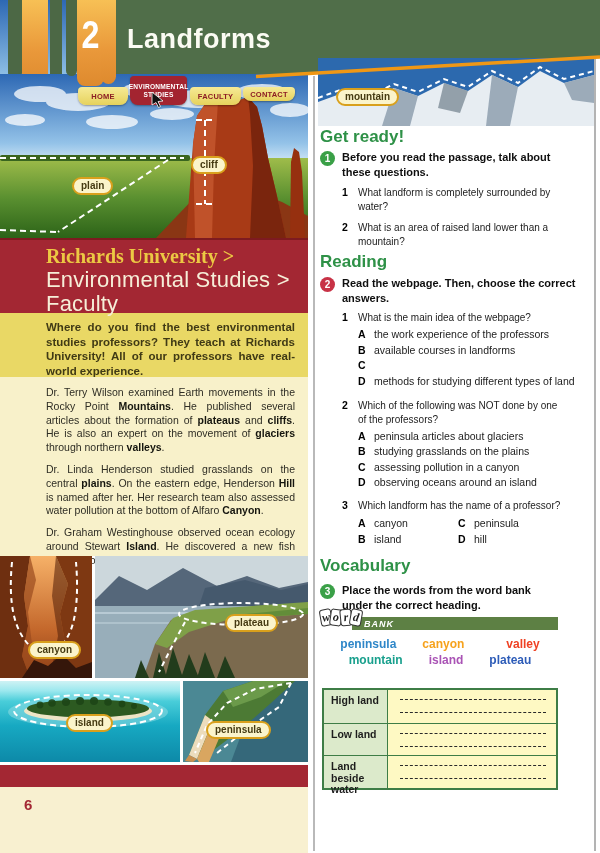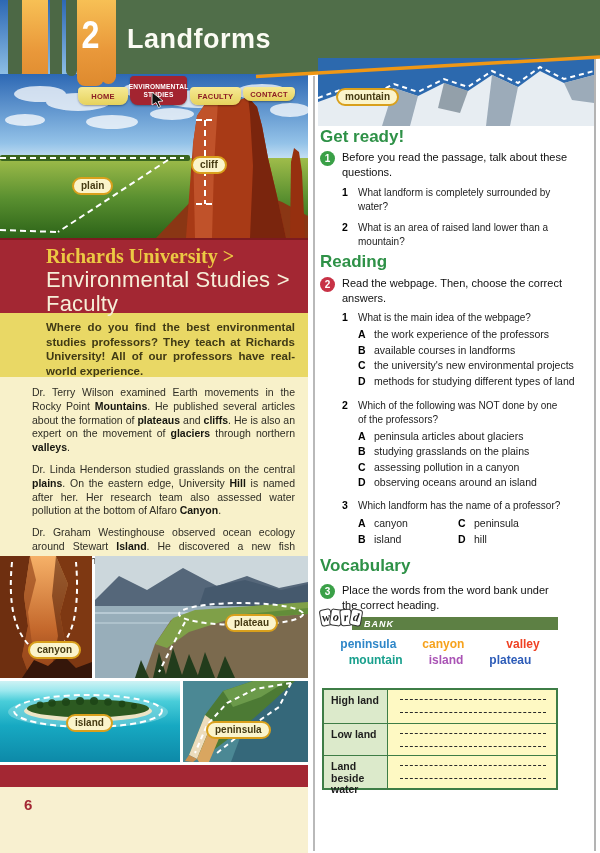--- a/index.html
+++ b/index.html
@@ -29,34 +29,34 @@
   .photo{position:absolute;overflow:hidden;z-index:1}
   .pill{position:absolute;background:#fbf4cb;border:2px solid #d9a01c;border-radius:9px;font-size:10px;
         font-weight:bold;color:#453a12;padding:1px 7px;line-height:12px;z-index:6;white-space:nowrap}
 
   
   .banner{left:0;top:238px;width:308px;height:75px;background:#a32733;border-top:2px solid #7e1a20;padding:5px 10px 0 46px}
   .bl1{font-family:"Liberation Serif",serif;font-weight:bold;font-size:20px;color:#ecc843;line-height:23px}
   .bl2{font-size:22px;color:#f6eed8;line-height:24px;letter-spacing:.2px}
   .intro-box{left:0;top:313px;width:308px;height:64px;background:#e9d865;padding:7px 13px 0 46px}
   .intro-box p{font-size:11.5px;font-weight:bold;color:#403a15;line-height:14.5px;text-align:justify}
-  .body-box{left:0;top:377px;width:308px;height:179px;background:#f8f1ca;padding:9px 13px 0 32px}
+  .body-box{left:0;top:377px;width:308px;height:179px;background:#f8f1ca;padding:9px 13px 0 46px}
   .para{font-size:10.5px;color:#2e2d24;line-height:13.8px;text-align:justify;margin-bottom:8px}
   .para b{color:#15150e}
   .redbar{left:0;top:765px;width:308px;height:22px;background:#a32733}
   .footer{left:0;top:787px;width:308px;height:66px;background:#f8f0d0}
   .pagenum{left:24px;top:796px;font-size:15px;font-weight:bold;color:#a32733}
 
   
   .h2{position:absolute;left:320px;font-size:17px;font-weight:bold;color:#2e9147}
   .ex{position:absolute;left:320px;width:262px;display:flex;gap:7px}
   .exnum{width:15px;height:15px;border-radius:50%;color:#fff;font-weight:bold;font-size:10px;display:flex;
          align-items:center;justify-content:center;flex:none;margin-top:1px}
   .exnum.g{background:#3aa047}.exnum.r{background:#c83246}
-  .exi{font-weight:normal;font-size:11px;line-height:14.5px;color:#0f0f0f}
+  .exi{font-weight:bold;font-size:11px;line-height:14.5px;color:#0f0f0f}
   .qblock{position:absolute;left:342px;width:240px}
   .q{display:flex;gap:6px}
   .qn{font-weight:bold;font-size:10.5px;width:10px;flex:none;line-height:13.5px}
   .qt{font-size:10px;line-height:13.5px;color:#1c1c1c}
   .opts{margin-left:16px}
   .opt{display:flex;gap:7px;margin-top:3.5px}
   .ol{font-weight:bold;font-size:10.5px;width:9px;flex:none;line-height:12px}
   .ot{font-size:10.5px;line-height:12px;color:#1c1c1c}
   .optgrid{display:grid;grid-template-columns:100px auto;row-gap:4.5px;margin-left:16px;margin-top:4px}
 
@@ -178,21 +178,21 @@
   </div>
 
   <div class="abs banner">
     <div class="bl1">Richards University &gt;</div>
     <div class="bl2">Environmental Studies &gt;</div>
     <div class="bl2">Faculty</div>
   </div>
 
   <div class="abs body-box">
     <p class="para"><span>Dr. Terry Wilson examined Earth movements in the Rocky Point </span><b>Mountains</b><span>. He published several articles about the formation of </span><b>plateaus</b><span> and </span><b>cliffs</b><span>. He is also an expert on the movement of </span><b>glaciers</b><span> through northern </span><b>valleys</b><span>.</span></p>
-    <p class="para"><span>Dr. Linda Henderson studied grasslands on the central </span><b>plains</b><span>. On the eastern edge, University </span><b>Hill</b><span> is named after her. Her research team also assessed water pollution at the bottom of Alfaro </span><b>Canyon</b><span>.</span></p>
+    <p class="para"><span>Dr. Linda Henderson studied grasslands on the central </span><b>plains</b><span>. On the eastern edge, Henderson </span><b>Hill</b><span> is named after her. Her research team also assessed water pollution at the bottom of Alfaro </span><b>Canyon</b><span>.</span></p>
     <p class="para"><span>Dr. Graham Westinghouse observed ocean ecology around Stewart </span><b>Island</b><span>. He discovered a new fish species south of the Tidelands </span><b>Peninsula</b><span>.</span></p>
   </div>
 
   <div class="photo" style="left:0;top:556px;width:92px;height:122px">
     <svg width="92" height="122" viewBox="0 0 92 122">
       <defs>
         <linearGradient id="cg" x1="0" y1="0" x2="0" y2="1">
           <stop offset="0" stop-color="#f6b168"></stop>
             <stop offset=".6" stop-color="#c4682c"></stop>
             <stop offset="1" stop-color="#8a3c14"></stop>
@@ -334,21 +334,20 @@
       <div class="opt">
           <span class="ol">A</span>
           <span class="ot">the work experience of the professors</span>
         </div>
       <div class="opt">
           <span class="ol">B</span>
           <span class="ot">available courses in landforms</span>
         </div>
       <div class="opt">
           <span class="ol">C</span>
-          <span class="ot">the university's new environmental projects</span>
         </div>
       <div class="opt">
           <span class="ol">D</span>
           <span class="ot">methods for studying different types of land</span>
         </div>
     </div>
   </div>
 
   <div class="qblock" style="top:399px">
     <div class="q">

